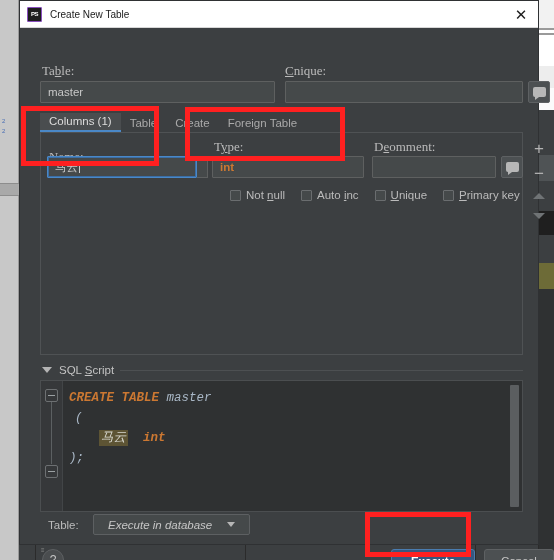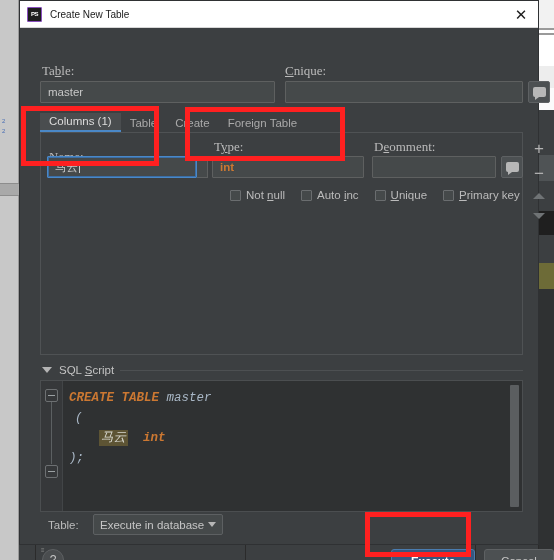--- a/index.html
+++ b/index.html
@@ -205,23 +205,23 @@
   .sel { background: #5d5434; color: #d8d8d0; padding: 1px 2px; }
   .punct { color: #a9b7c6; }
   .code-scroll {
     position: absolute; right: 3px; top: 4px; width: 9px; height: 122px;
     background: #6b6e70; border-radius: 1px; opacity: .75;
   }
 
   
   .action-lbl { position: absolute; left: 28px; top: 491px; font-size: 11.5px; color: #bbbbbb; }
   .combo {
-    position: absolute; left: 73px; top: 486px; width: 130px; height: 21px;
+    position: absolute; left: 73px; top: 486px; width: 157px; height: 21px;
     background: #45494a; border: 1px solid #5d6062; border-radius: 2px;
-    display: flex; align-items: center; padding: 0 6px; cursor: pointer;
+    display: flex; align-items: center; padding: 0 14px; cursor: pointer; font-style: italic;
   }
   .combo .ctxt { font-size: 11.5px; color: #c6c6c6; flex: 1; white-space: nowrap; }
   .combo .carr {
     width: 0; height: 0; border-left: 4px solid transparent;
     border-right: 4px solid transparent; border-top: 5px solid #b6b6b6;
   }
 
   
   .help-btn {
     position: absolute; left: 22px; top: 521px; width: 22px; height: 22px;

